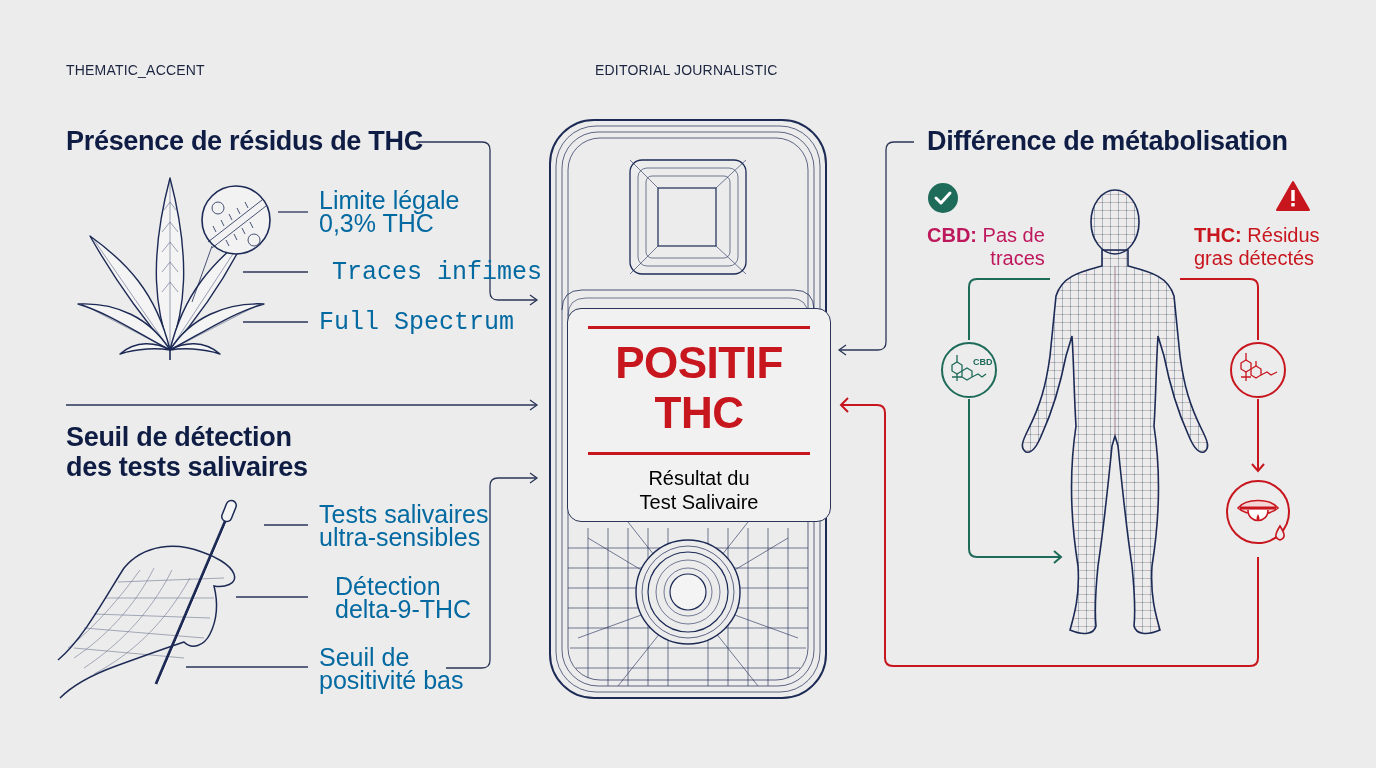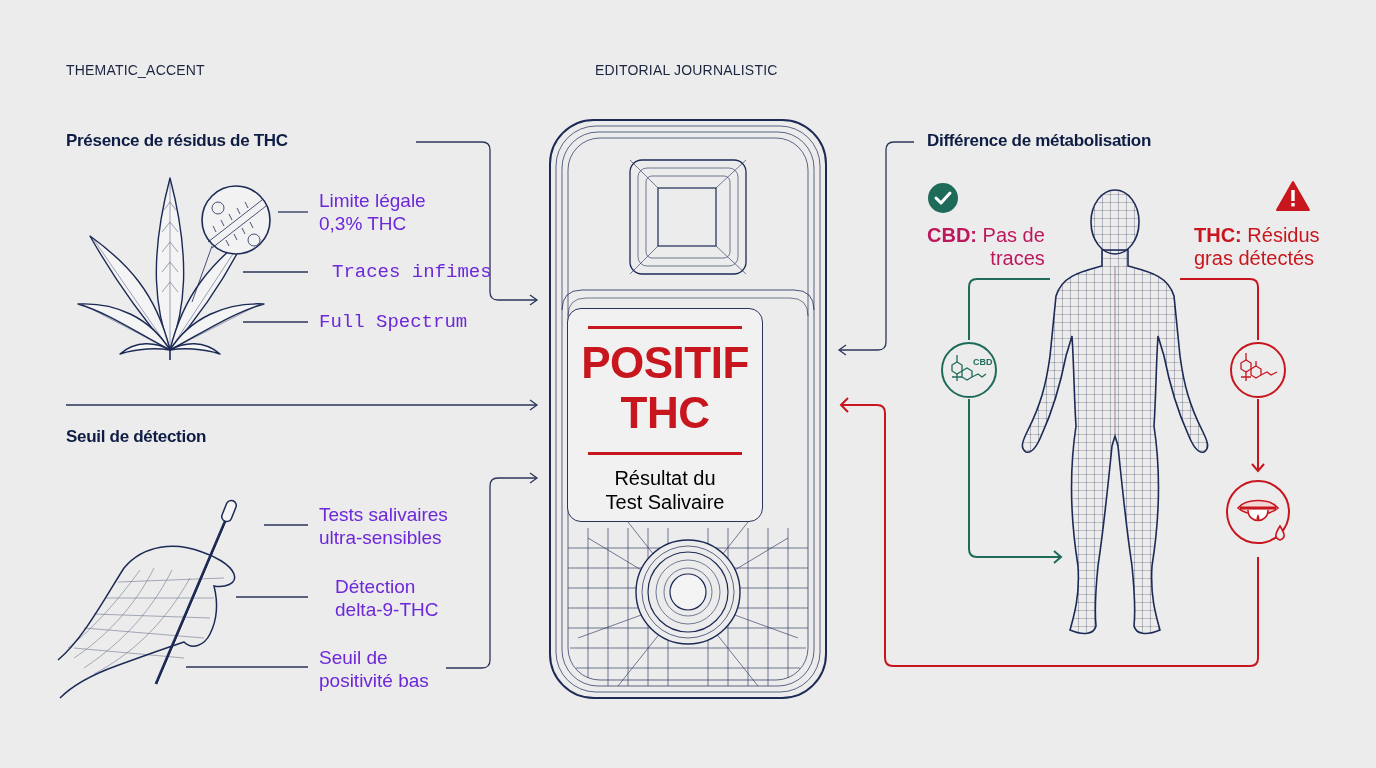--- a/index.html
+++ b/index.html
@@ -5,24 +5,24 @@
   html, body { margin: 0; padding: 0; }
   body {
     width: 1376px; height: 768px; overflow: hidden;
     background: #ececec;
     font-family: "Liberation Sans", "DejaVu Sans", sans-serif;
     color: #14213d;
     position: relative;
   }
   .abs { position: absolute; }
   .tag { font-size: 14px; letter-spacing: 0.2px; color: #1c2540; }
-  .h1 { font-size: 17px; font-weight: 700; color: #0f1d44; line-height: 30px; letter-spacing: -0.3px; }
-  .lbl { font-size: 19px; color: #6d28d9; line-height: 23px; }
+  .h1 { font-size: 27px; font-weight: 700; color: #0f1d44; line-height: 30px; letter-spacing: -0.3px; }
+  .lbl { font-size: 25px; color: #0369a1; line-height: 23px; }
   .result-card {
-    position: absolute; left: 567px; top: 308px; width: 196px; height: 214px;
+    position: absolute; left: 567px; top: 308px; width: 264px; height: 214px;
     background: #f1f1f1; border: 1.5px solid #2a3558; border-radius: 14px;
     box-sizing: border-box; text-align: center;
   }
   .rule { position: absolute; left: 20px; right: 20px; height: 3px; background: #c8161e; }
   .big { position: absolute; left: 0; right: 0; font-size: 44px; font-weight: 700; color: #c8161e; line-height: 48px; letter-spacing: -0.5px; }
   .sub { position: absolute; left: 0; right: 0; font-size: 20px; color: #000000; line-height: 24px; }
   .cbd-text { color: #be185d; font-size: 20px; line-height: 23px; text-align: right; }
   .thc-text { color: #c8161e; font-size: 20px; line-height: 23px; }
   svg { overflow: visible; }
 </style>
@@ -104,20 +104,21 @@
 
 <div class="abs lbl" style="left:319px; top:189px;">
   <div>Limite légale</div>
   <div>0,3% THC</div>
 </div>
 <div class="abs lbl" style="left:332px; top:261px;font-family:Liberation Mono, monospace;">Traces infimes</div>
 <div class="abs lbl" style="left:319px; top:311px;font-family:Liberation Mono, monospace;">Full Spectrum</div>
 
 <div class="abs h1" style="left:66px; top:422px;">
   <div>Seuil de détection</div>
+  <div>des tests salivaires</div>
 </div>
 
 <svg class="abs" style="left:54px; top:498px;" width="200" height="200">
   <g fill="none" stroke="#1c2a55" stroke-width="1.5">
 
     <path d="M102 186 L176 12" stroke-width="3"></path>
     <path d="M104 186 L178 12" stroke="#f4f4f4" stroke-width="1"></path>
     <rect x="170" y="2" width="10" height="22" rx="5" transform="rotate(22 175 13)" fill="#f4f4f4"></rect>
 
     <path d="M4 162 C30 140 52 98 70 70 C90 46 122 44 148 54 C160 58 176 66 180 76 C184 86 170 90 160 88 C164 104 164 120 156 136 C150 148 138 152 130 144 C112 150 84 160 62 168 C40 176 20 186 6 200"></path>

